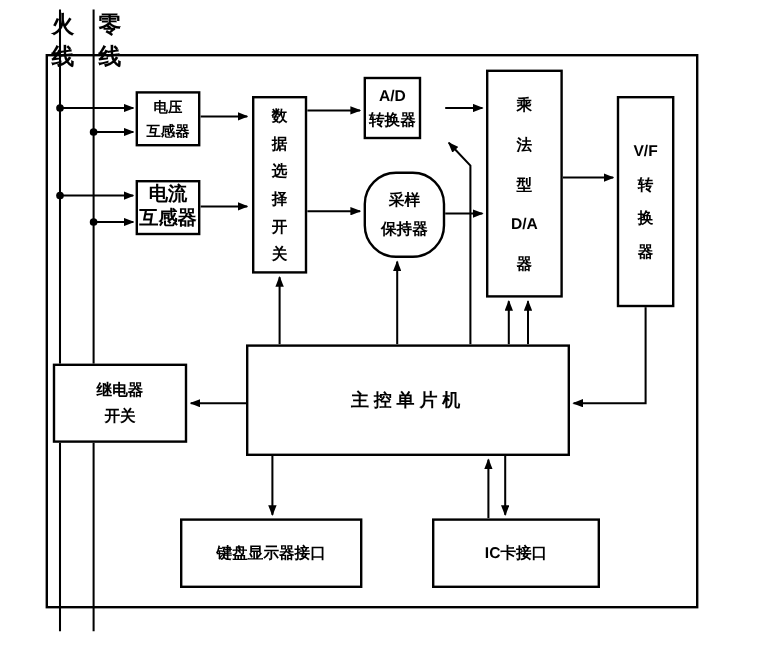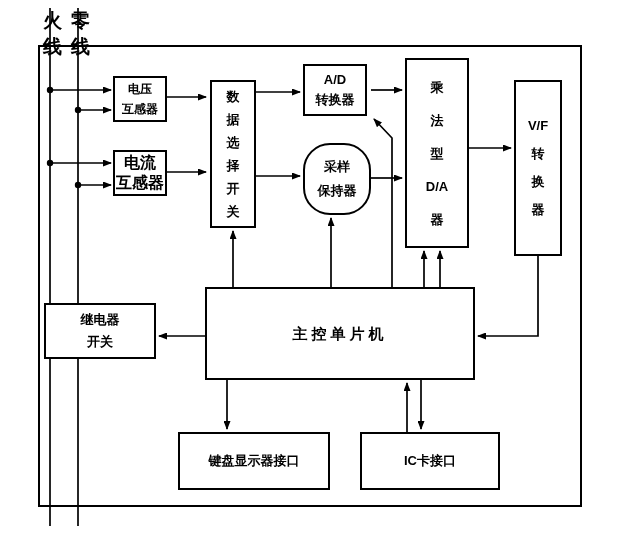--- a/index.html
+++ b/index.html
@@ -68,42 +68,42 @@
     </g>
     <g fill="#000" stroke="none">
       <circle cx="50" cy="90" r="3.2"></circle>
       <circle cx="78" cy="110" r="3.2"></circle>
       <circle cx="50" cy="163" r="3.2"></circle>
       <circle cx="78" cy="185" r="3.2"></circle>
     </g>
   </svg>
 
   <span class="wire-label" style="left:35px;">火线</span>
-  <span class="wire-label" style="left:63px;">零线</span>
+  <span class="wire-label" style="left:74px;">零线</span>
 
   <div class="block" style="left:113px;top:76px;width:54px;height:46px;font-size:12px;">
     <span>电压
 互感器</span>
   </div>
 
   <div class="block" style="left:113px;top:150px;width:54px;height:46px;font-size:16px;">
     <span>电流
 互感器</span>
   </div>
 
   <div class="block" style="left:210px;top:80px;width:46px;height:148px;">
     <span style="line-height:23px;">数
 据
 选
 择
 开
 关</span>
   </div>
 
-  <div class="block" style="left:303px;top:64px;width:64px;height:52px;">
+  <div class="block" style="left:303px;top:64px;width:48px;height:52px;">
     <span>A/D
 转换器</span>
   </div>
 
   <div class="block" style="left:303px;top:143px;width:68px;height:72px;border-radius:27px;">
     <span style="line-height:24px;">采样
 保持器</span>
   </div>
 
   <div class="block" style="left:405px;top:58px;width:64px;height:190px;">
@@ -114,30 +114,30 @@
 器</span>
   </div>
 
   <div class="block" style="left:514px;top:80px;width:48px;height:176px;">
     <span style="line-height:28px;">V/F
 转
 换
 器</span>
   </div>
 
-  <div class="block" style="left:44px;top:303px;width:112px;height:56px;">
+  <div class="block" style="left:44px;top:303px;width:112px;height:66px;">
     <span style="line-height:22px;">继电器
 开关</span>
   </div>
 
   <div class="block" style="left:205px;top:287px;width:270px;height:93px;font-size:15px;letter-spacing:4px;">
     <span>主控单片机</span>
   </div>
 
-  <div class="block" style="left:150px;top:432px;width:152px;height:58px;margin-left:28px;">
+  <div class="block" style="left:150px;top:432px;width:152px;height:58px;">
     <span>键盘显示器接口</span>
   </div>
 
   <div class="block" style="left:360px;top:432px;width:140px;height:58px;">
     <span>IC卡接口</span>
   </div>
 
 </div>
 
 </body></html>

